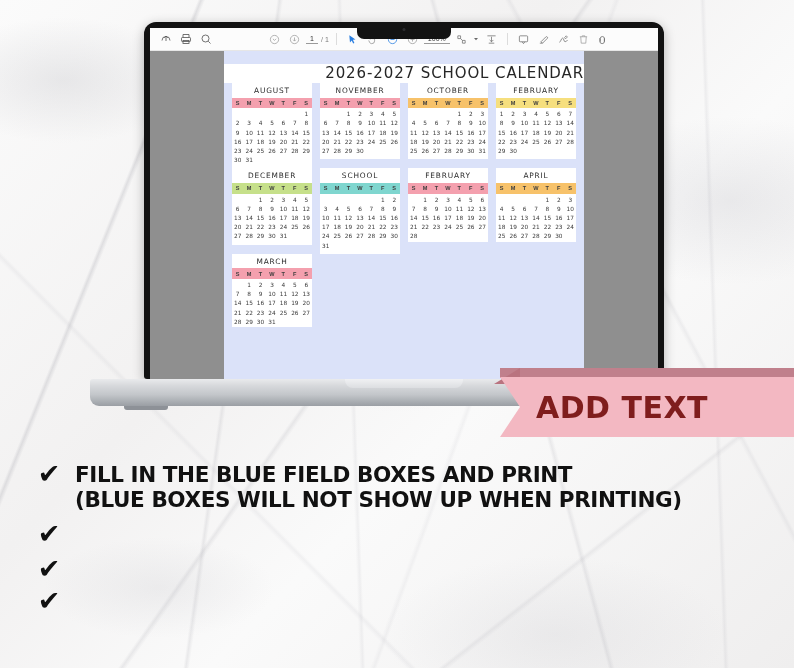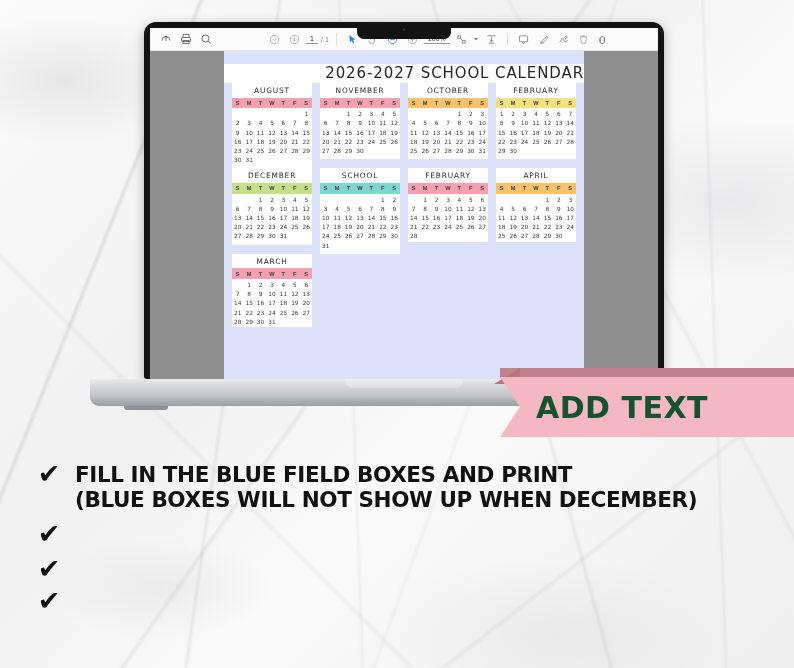--- a/index.html
+++ b/index.html
@@ -253,21 +253,21 @@
     left: 500px; top: 368px;
     width: 294px; height: 10px;
     background: #c0808c;
     z-index: 18;
   }
   #ribbon-label {
     font-family: "DejaVu Sans", sans-serif;
     font-weight: 700;
     font-size: 30px;
     letter-spacing: 0.5px;
-    color: #14532d;
+    color: #7f1d1d;
     margin-left: 36px;
   }
 
   
   #features {
     position: absolute;
     left: 36px; top: 461px;
     width: 730px;
     z-index: 15;
   }
@@ -913,21 +913,21 @@
 
 <div id="ribbon-fold"></div>
 <div id="ribbon-tail"></div>
 <div id="ribbon">
   <span id="ribbon-label">ADD TEXT</span>
 </div>
 
 <div id="features">
     <div class="feature">
       <span class="check">✔</span>
-      <div class="feature-text">FILL IN THE BLUE FIELD BOXES AND PRINT<span class="line2">(BLUE BOXES WILL NOT SHOW UP WHEN DECEMBER)</span></div>
+      <div class="feature-text">FILL IN THE BLUE FIELD BOXES AND PRINT<span class="line2">(BLUE BOXES WILL NOT SHOW UP WHEN PRINTING)</span></div>
     </div>
     <div class="feature">
       <span class="check">✔</span>
     </div>
     <div class="feature tight">
       <span class="check">✔</span>
     </div>
     <div class="feature tight">
       <span class="check">✔</span>
     </div>

